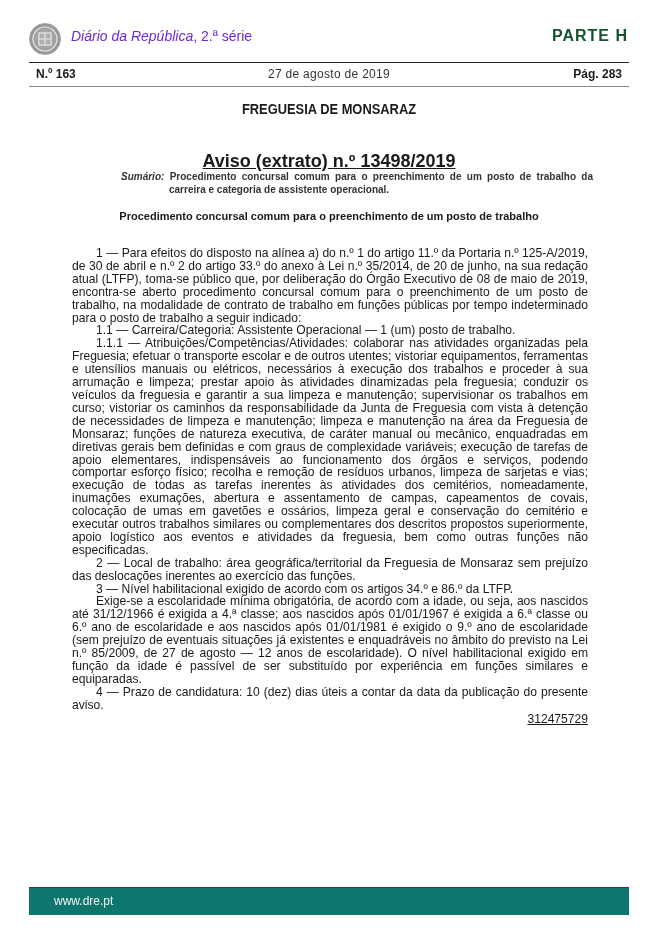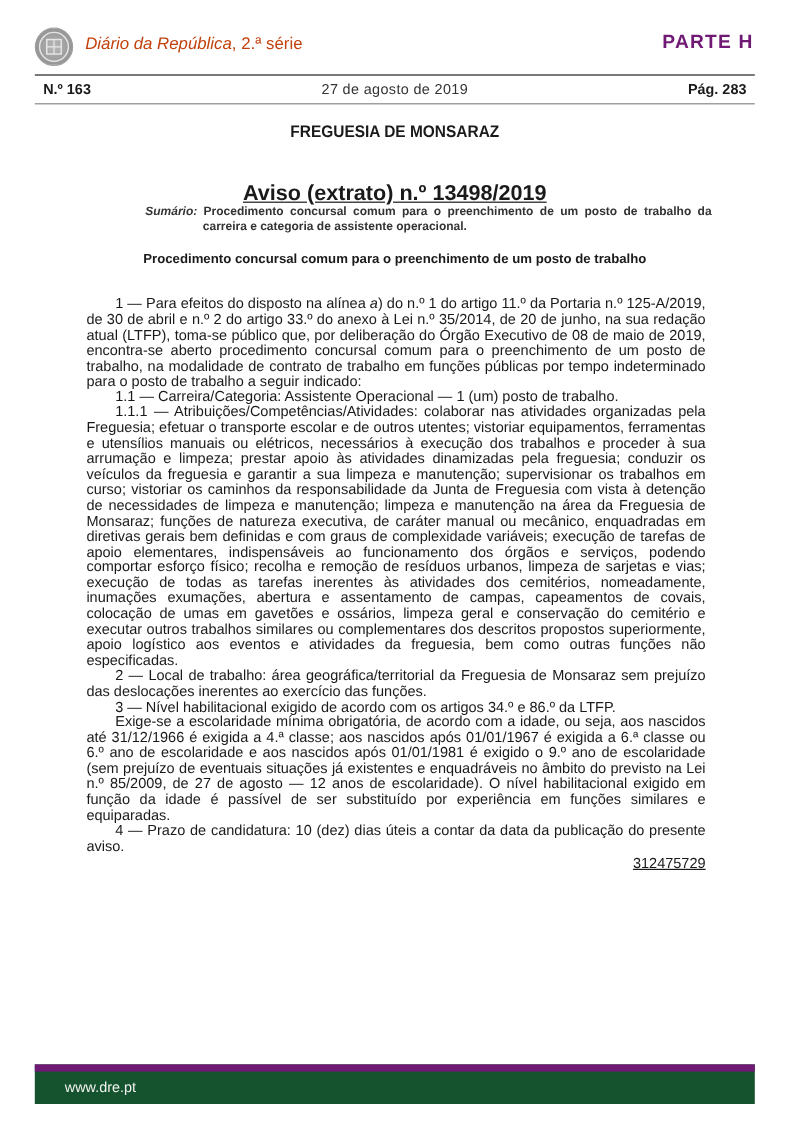--- a/index.html
+++ b/index.html
@@ -7,26 +7,26 @@
       width: 658px; height: 936px; position: relative; overflow: hidden;
       font-family: "Liberation Sans", sans-serif; color: #1a1a1a;
     }
     .hdr-logo {
       position: absolute; left: 29px; top: 23px; width: 30px; height: 30px;
       border-radius: 50%; background: radial-gradient(circle, #b9b9b9 0%, #9a9a9a 60%, #8a8a8a 100%);
       border: 1px solid #a0a0a0;
     }
     .hdr-logo svg { position: absolute; left: 0; top: 0; }
     .hdr-title {
-      position: absolute; left: 71px; top: 28px; font-size: 14px; font-style: italic; color: #c2410c;
+      position: absolute; left: 71px; top: 28px; font-size: 14px; font-style: italic; color: #6d28d9;
     }
     .hdr-title .normal { font-style: normal; }
     .hdr-part {
       position: absolute; right: 30px; top: 27px; font-size: 16px; font-weight: bold;
-      letter-spacing: 1px; color: #701a75;
+      letter-spacing: 1px; color: #14532d;
     }
     .rule-top { position: absolute; left: 29px; right: 29px; top: 62px; height: 0; border-top: 1.5px solid #222; }
     .rule-bot { position: absolute; left: 29px; right: 29px; top: 86px; height: 0; border-top: 1.5px solid #888; }
     .meta-row {
       position: absolute; left: 36px; right: 36px; top: 67px; height: 16px; font-size: 12px;
     }
     .meta-num { position: absolute; left: 0; top: 0; font-weight: bold; }
     .meta-date { position: absolute; left: 0; right: 0; top: 0; text-align: center; color: #333; letter-spacing: 0.3px; }
     .meta-page { position: absolute; right: 0; top: 0; font-weight: bold; }
 
@@ -52,21 +52,21 @@
     .body-text {
       position: absolute; left: 72px; width: 516px; top: 247px;
       font-size: 12.1px; line-height: 12.9px; text-align: justify; color: #1a1a1a;
     }
     .body-text p { margin: 0; text-indent: 24px; }
     .body-text p.gap { margin-top: 12px; }
     .body-text .it { font-style: italic; }
     .body-text .ref { text-align: right; text-indent: 0; margin-top: 1px; text-decoration: underline; }
     .footer-bar {
       position: absolute; left: 29px; right: 29px; top: 887px; height: 27px;
-      background: #14532d; border-top: 6px solid #701a75;
+      background: #0f766e; border-top: 1px solid #701a75;
     }
     .footer-url {
       position: absolute; left: 25px; top: 6px; font-size: 12px; color: #f2f2f2;
     }
   </style>
 </head>
 <body>
 
 <div>
   <div class="hdr-logo">

